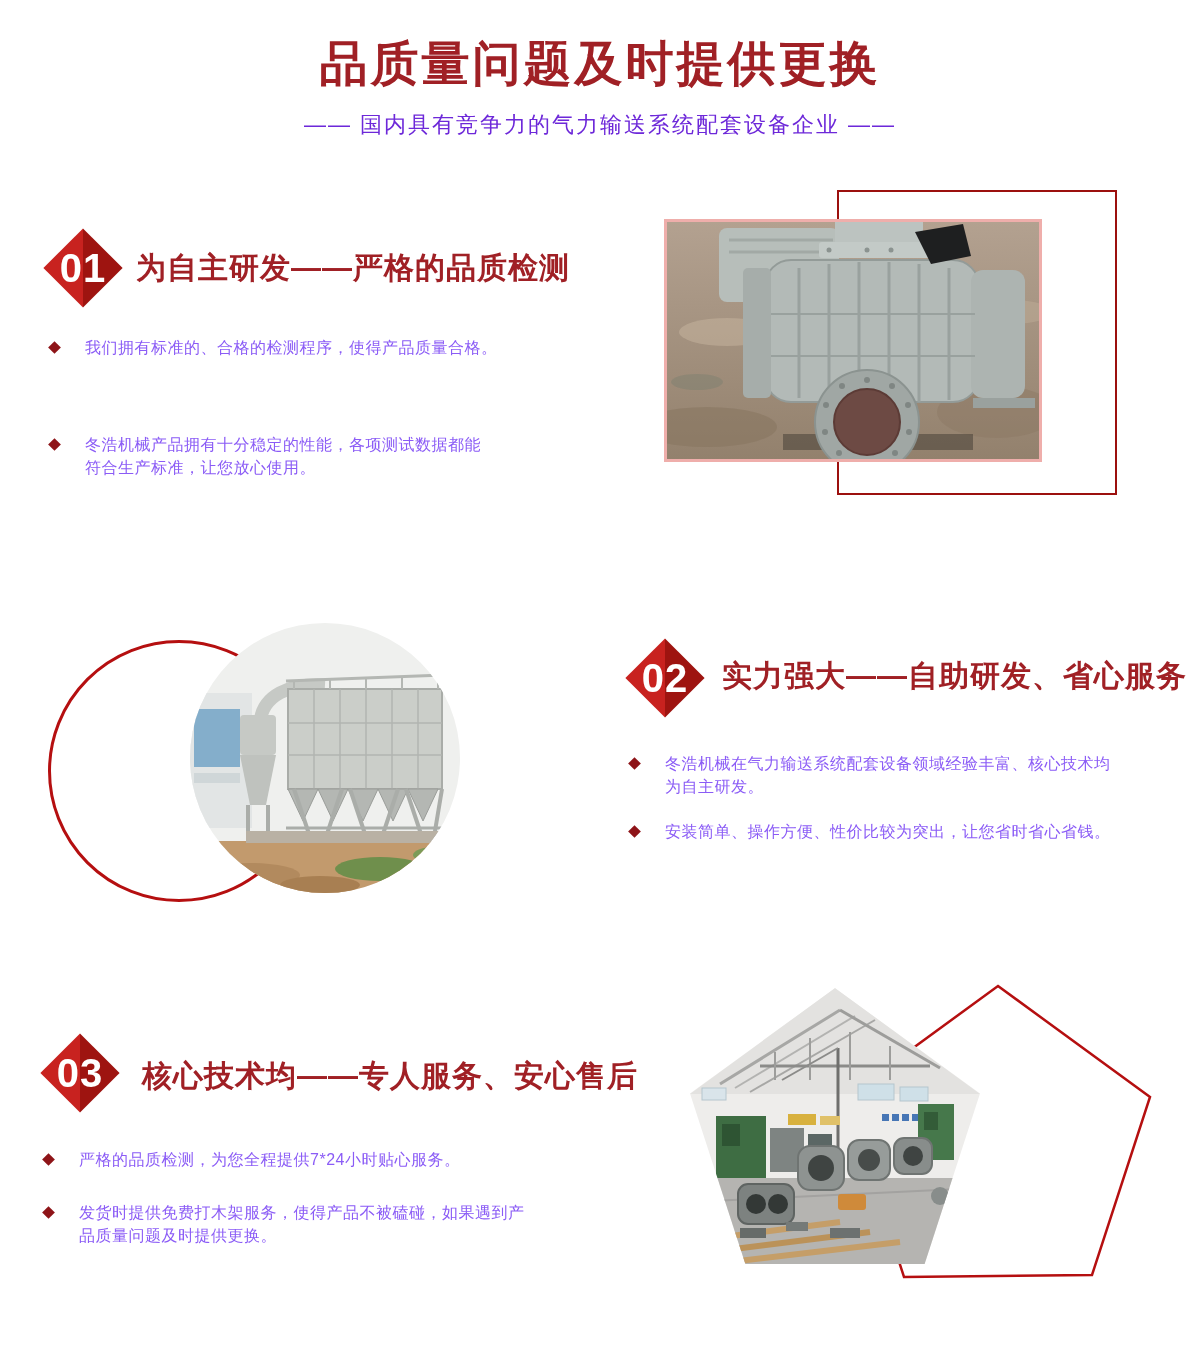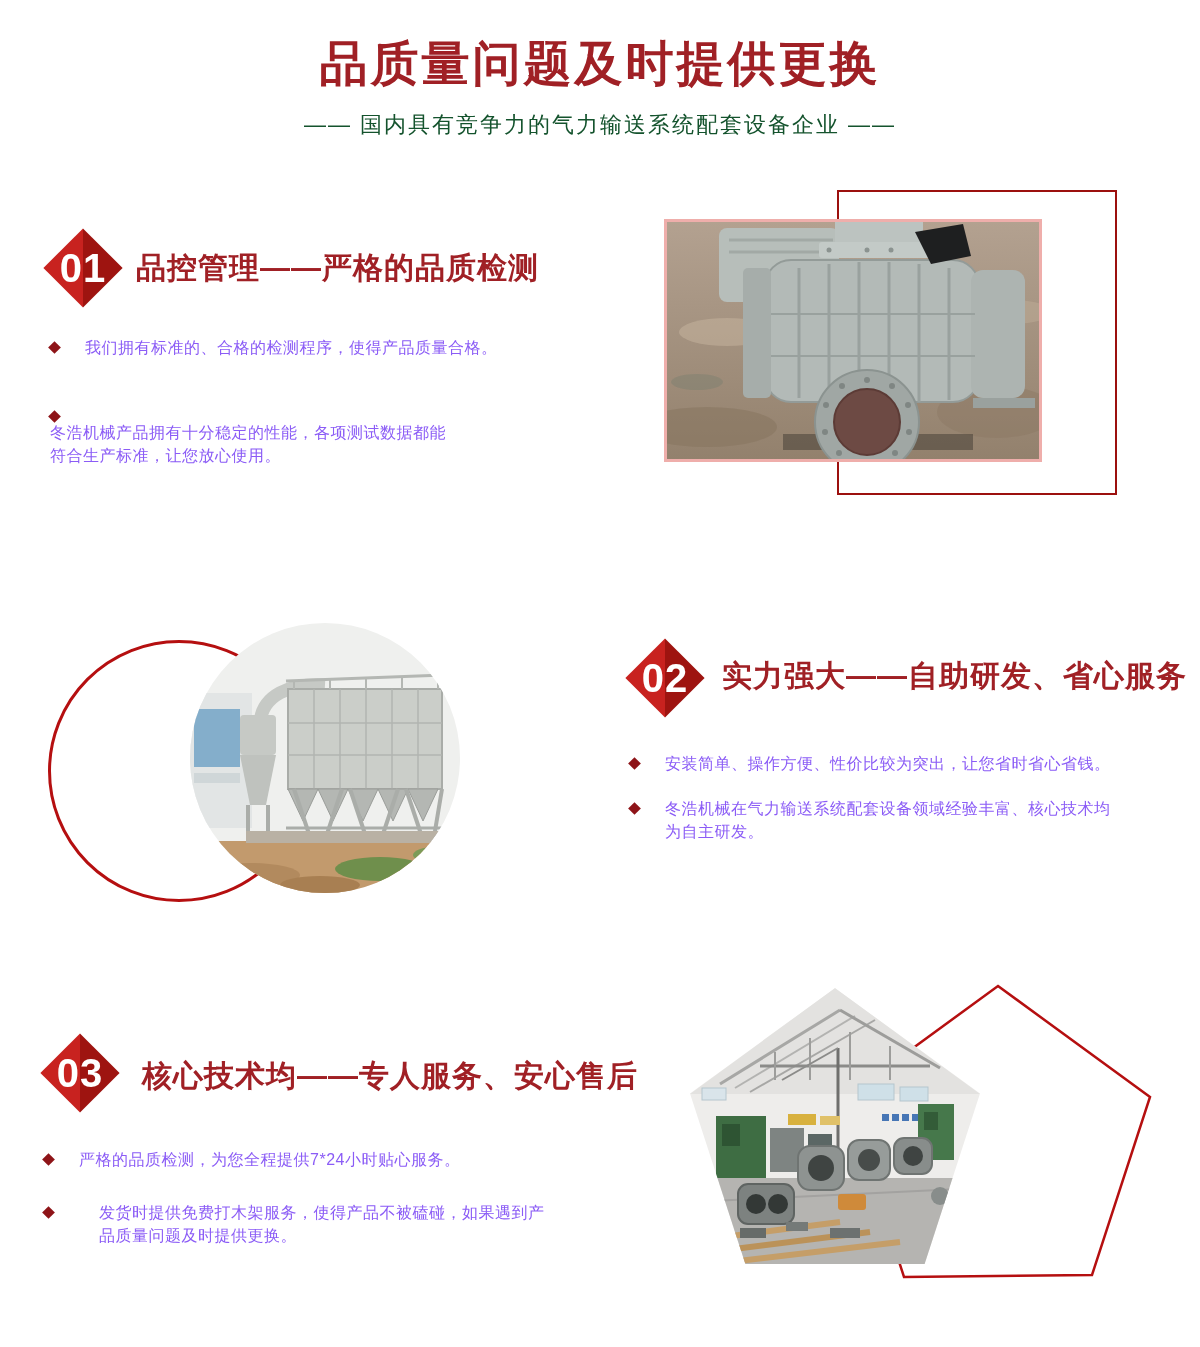--- a/index.html
+++ b/index.html
@@ -7,21 +7,21 @@
     position:relative;width:1200px;height:1347px;margin:0 auto;
     background:#ffffff;overflow:hidden;
     font-family:"Liberation Sans", sans-serif;
   }
   .title{
     position:absolute;left:0;top:38px;width:100%;text-align:center;
     font-size:48px;font-weight:bold;color:#a02025;letter-spacing:3px;line-height:1.1;
   }
   .subtitle{
     position:absolute;left:0;top:110px;width:100%;text-align:center;
-    font-size:22px;color:#14532d;letter-spacing:2px;
+    font-size:22px;color:#6d28d9;letter-spacing:2px;
   }
   
   .num-diamond{
     position:absolute;width:56px;height:56px;transform:rotate(45deg);
     background:linear-gradient(45deg,#c8221f 50%,#9e1410 50%);
   }
   .num-diamond span{
     position:absolute;inset:0;display:flex;align-items:center;justify-content:center;
     transform:rotate(-45deg);color:#ffffff;font-size:40px;font-weight:bold;letter-spacing:1px;
   }
@@ -33,23 +33,23 @@
     letter-spacing:1px;white-space:nowrap;line-height:36px;
   }
   .h1{left:136px;top:250px;}
   .h2{left:722px;top:658px;}
   .h3{left:142px;top:1058px;}
   .bullets{position:absolute;}
   .b1{left:50px;top:336px;width:500px;}
   .b2{left:630px;top:752px;width:520px;}
   .b3{left:44px;top:1148px;width:530px;}
   .bullet{display:flex;}
-  .b1 .bullet + .bullet{margin-top:46px;flex-direction:column;}
+  .b1 .bullet + .bullet{margin-top:74px;}
   .b2 .bullet + .bullet{margin-top:22px;}
-  .b3 .bullet + .bullet{margin-top:30px;gap:20px;}
+  .b3 .bullet + .bullet{margin-top:30px;}
   .bmark{
     flex:none;width:9px;height:9px;background:#8e1418;transform:rotate(45deg);
     margin:7px 26px 0 0;
   }
   .btext{
     font-size:16px;line-height:23px;color:#8b5cf6;letter-spacing:0.5px;white-space:pre-line;
   }
   
   .rect-outline{
     position:absolute;left:837px;top:190px;width:276px;height:301px;
@@ -81,21 +81,21 @@
 <body>
 
 <div class="page">
 
   <div class="title">品质量问题及时提供更换</div>
   <div class="subtitle">—— 国内具有竞争力的气力输送系统配套设备企业 ——</div>
 
   <div class="num-diamond d1">
     <span>01</span>
   </div>
-  <div class="sec-heading h1">品控管理——严格的品质检测</div>
+  <div class="sec-heading h1">为自主研发——严格的品质检测</div>
 
   <div class="bullets b1">
     <div class="bullet">
       <span class="bmark"></span>
       <span class="btext">我们拥有标准的、合格的检测程序，使得产品质量合格。</span>
     </div>
     <div class="bullet">
       <span class="bmark"></span>
       <span class="btext">冬浩机械产品拥有十分稳定的性能，各项测试数据都能
 符合生产标准，让您放心使用。</span>
@@ -163,26 +163,26 @@
   </div>
 
   <div class="num-diamond d2">
     <span>02</span>
   </div>
   <div class="sec-heading h2">实力强大——自助研发、省心服务</div>
 
   <div class="bullets b2">
     <div class="bullet">
       <span class="bmark"></span>
-      <span class="btext">安装简单、操作方便、性价比较为突出，让您省时省心省钱。</span>
-    </div>
-    <div class="bullet">
-      <span class="bmark"></span>
       <span class="btext">冬浩机械在气力输送系统配套设备领域经验丰富、核心技术均
 为自主研发。</span>
+    </div>
+    <div class="bullet">
+      <span class="bmark"></span>
+      <span class="btext">安装简单、操作方便、性价比较为突出，让您省时省心省钱。</span>
     </div>
   </div>
 
   <div class="circle-outline"></div>
   <div class="photo2">
     <svg width="270" height="270" viewBox="0 0 270 270" xmlns="http://www.w3.org/2000/svg">
       <rect width="270" height="270" fill="#eff0ee"></rect>
 
       <rect x="0" y="70" width="62" height="135" fill="#e2e5e5"></rect>
       <rect x="4" y="86" width="46" height="58" fill="#84aecb"></rect>

